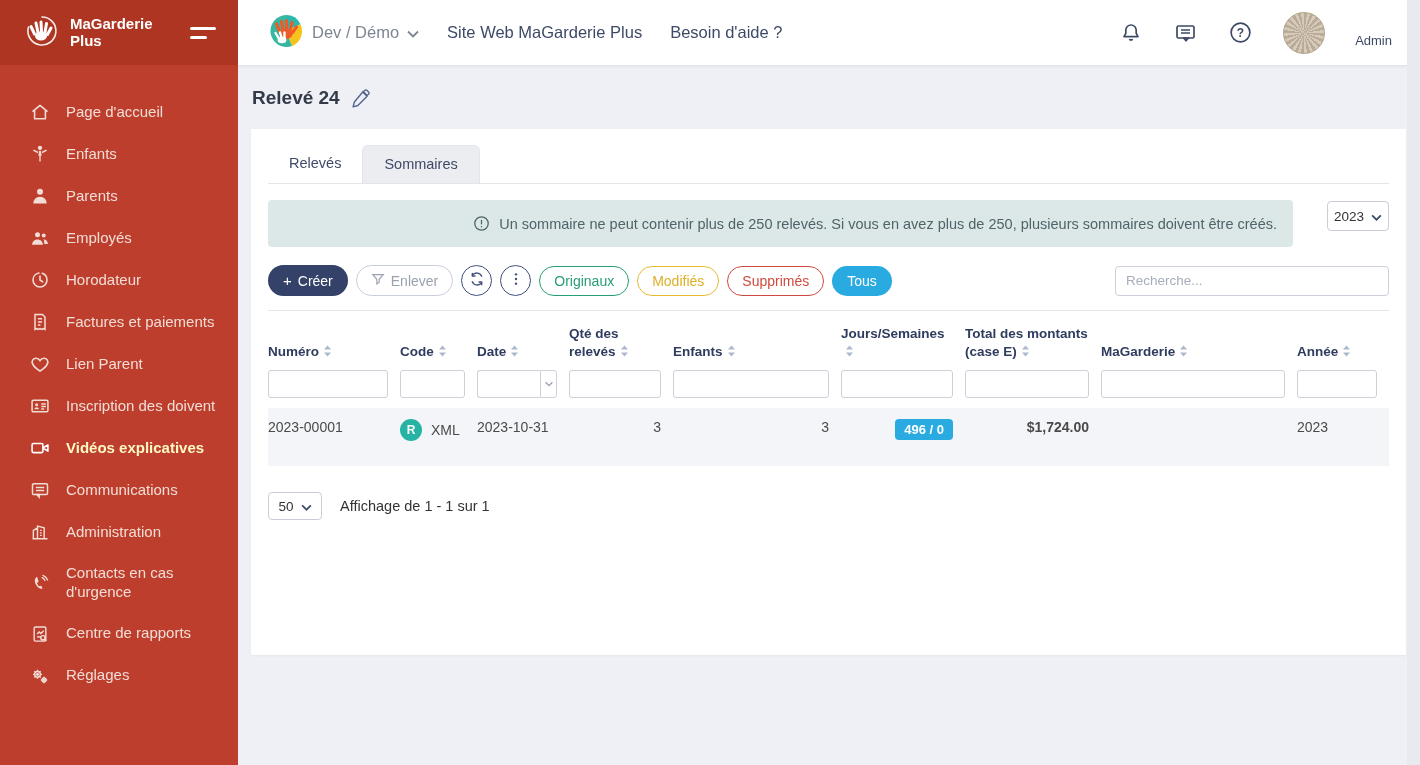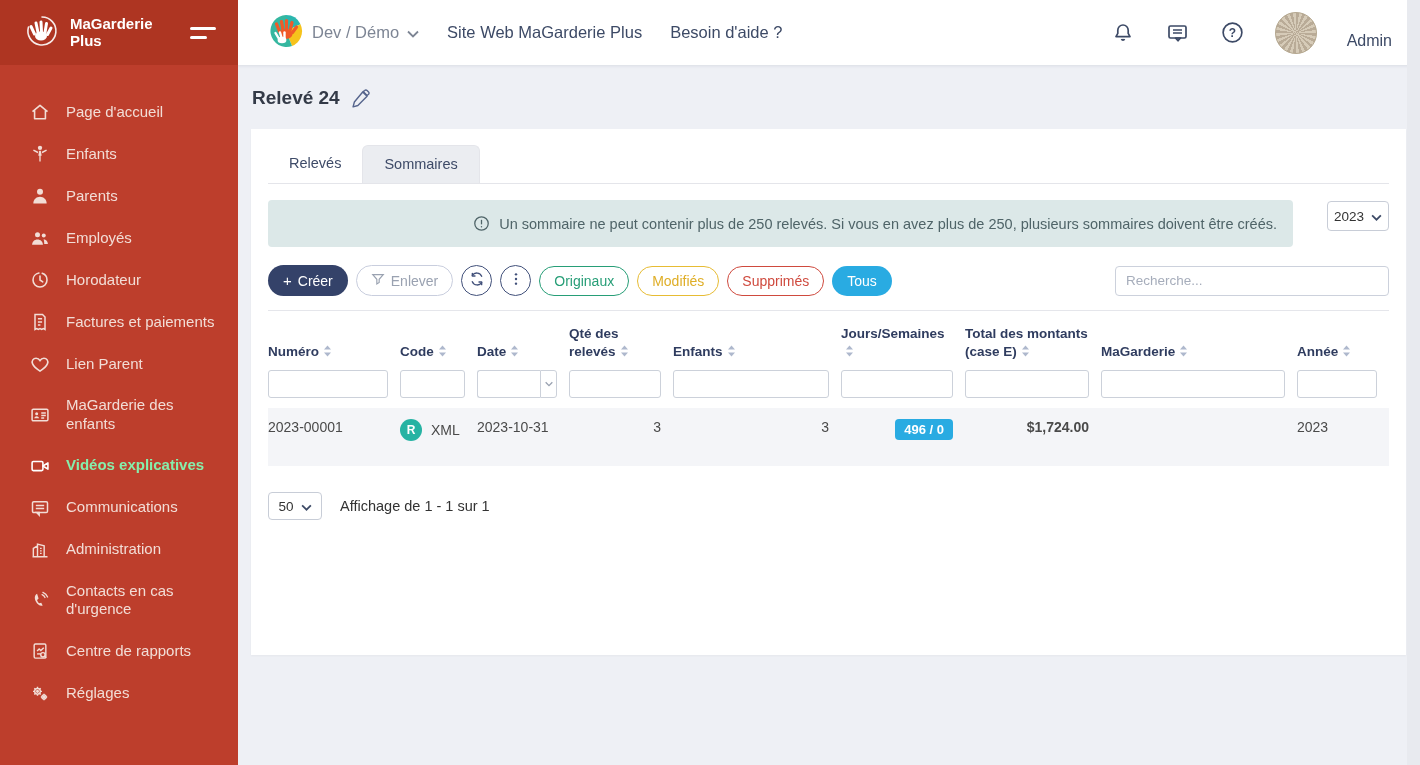--- a/index.html
+++ b/index.html
@@ -25,41 +25,41 @@
   .hamburger { display:flex; flex-direction:column; gap:6px; cursor:pointer; padding:4px 2px; }
   .hamburger span { display:block; height:3px; background:#fff; border-radius:2px; }
   .hamburger .b1 { width:26px; }
   .hamburger .b2 { width:17px; }
   .nav { padding-top:26px; }
   .nav-item {
     display:flex; align-items:center; padding:11px 16px 11px 29px;
     color:#f2ddd6; font-size:15px; cursor:pointer; line-height:1.25;
   }
   .nav-item .nicon { width:22px; min-width:22px; margin-right:15px; display:flex; justify-content:center; color:#f2ddd6; }
-  .nav-item.active { color:#86efac; font-weight:bold; }
+  .nav-item.active { color:#fef9c3; font-weight:bold; }
   .nav-item.active .nicon { color:#fff; }
   
   .topbar {
     position:absolute; left:238px; top:0; right:0; height:65px; background:#ffffff;
     display:flex; align-items:center; padding:0 28px 0 30px;
     box-shadow:0 1px 3px rgba(40,50,80,.10); z-index:4;
   }
   .org { display:flex; align-items:center; gap:8px; cursor:pointer; }
   .org-name { color:#7d8594; font-size:16.5px; }
   .top-link { color:#3d4a66; font-size:16.5px; margin-left:28px; cursor:pointer; }
   .top-right { margin-left:auto; display:flex; align-items:center; gap:30px; }
   .tb-icon { color:#3d4a66; cursor:pointer; display:flex; }
   .avatar {
     width:42px; height:42px; border-radius:50%;
     background:
       repeating-conic-gradient(#b9ab97 0 9deg, #d6cbb8 9deg 18deg),
       #c4b7a2;
     border:1px solid #b5a890;
   }
-  .admin-name { color:#3d4a66; font-size:16px;margin-top:16px; }
+  .admin-name { color:#3d4a66; font-size:13px;margin-top:16px; }
   
   .main { position:absolute; left:238px; top:65px; right:0; bottom:0; }
   .page-head { display:flex; align-items:center; gap:10px; padding:22px 0 0 14px; }
   .page-title { font-size:19px; font-weight:bold; color:#333a47; }
   .edit-pencil { color:#55648c; cursor:pointer; display:flex; }
   .card {
     margin:20px 14px 0 13px; background:#fff; height:526px;
     padding:16px 17px 0 17px; box-shadow:0 1px 2px rgba(0,0,0,.04);
   }
   
@@ -232,21 +232,21 @@
     </div>
     <div class="nav-item">
       <span class="nicon">
         <svg width="20" height="20" viewBox="0 0 24 24" fill="none" stroke="currentColor" stroke-width="1.8">
             <rect x="2.5" y="5" width="19" height="14" rx="1.5"></rect>
             <circle cx="8" cy="10.5" r="1.8" fill="currentColor" stroke="none"></circle>
             <path d="M5 15.8c.5-1.6 1.6-2.4 3-2.4s2.5.8 3 2.4" fill="currentColor" stroke="none"></path>
             <path d="M13.5 9.5H19M13.5 12.5H19M13.5 15.5h3.5"></path>
           </svg>
       </span>
-      <span>MaGarderie des enfants</span>
+      <span>Inscription des doivent</span>
     </div>
     <div class="nav-item active">
       <span class="nicon">
         <svg width="20" height="20" viewBox="0 0 24 24" fill="none" stroke="currentColor" stroke-width="1.9" stroke-linejoin="round">
             <rect x="2.5" y="6.5" width="13" height="11" rx="1.5"></rect>
             <path d="M15.5 12l6-3.8v7.6z"></path>
           </svg>
       </span>
       <span>Vidéos explicatives</span>
     </div>

